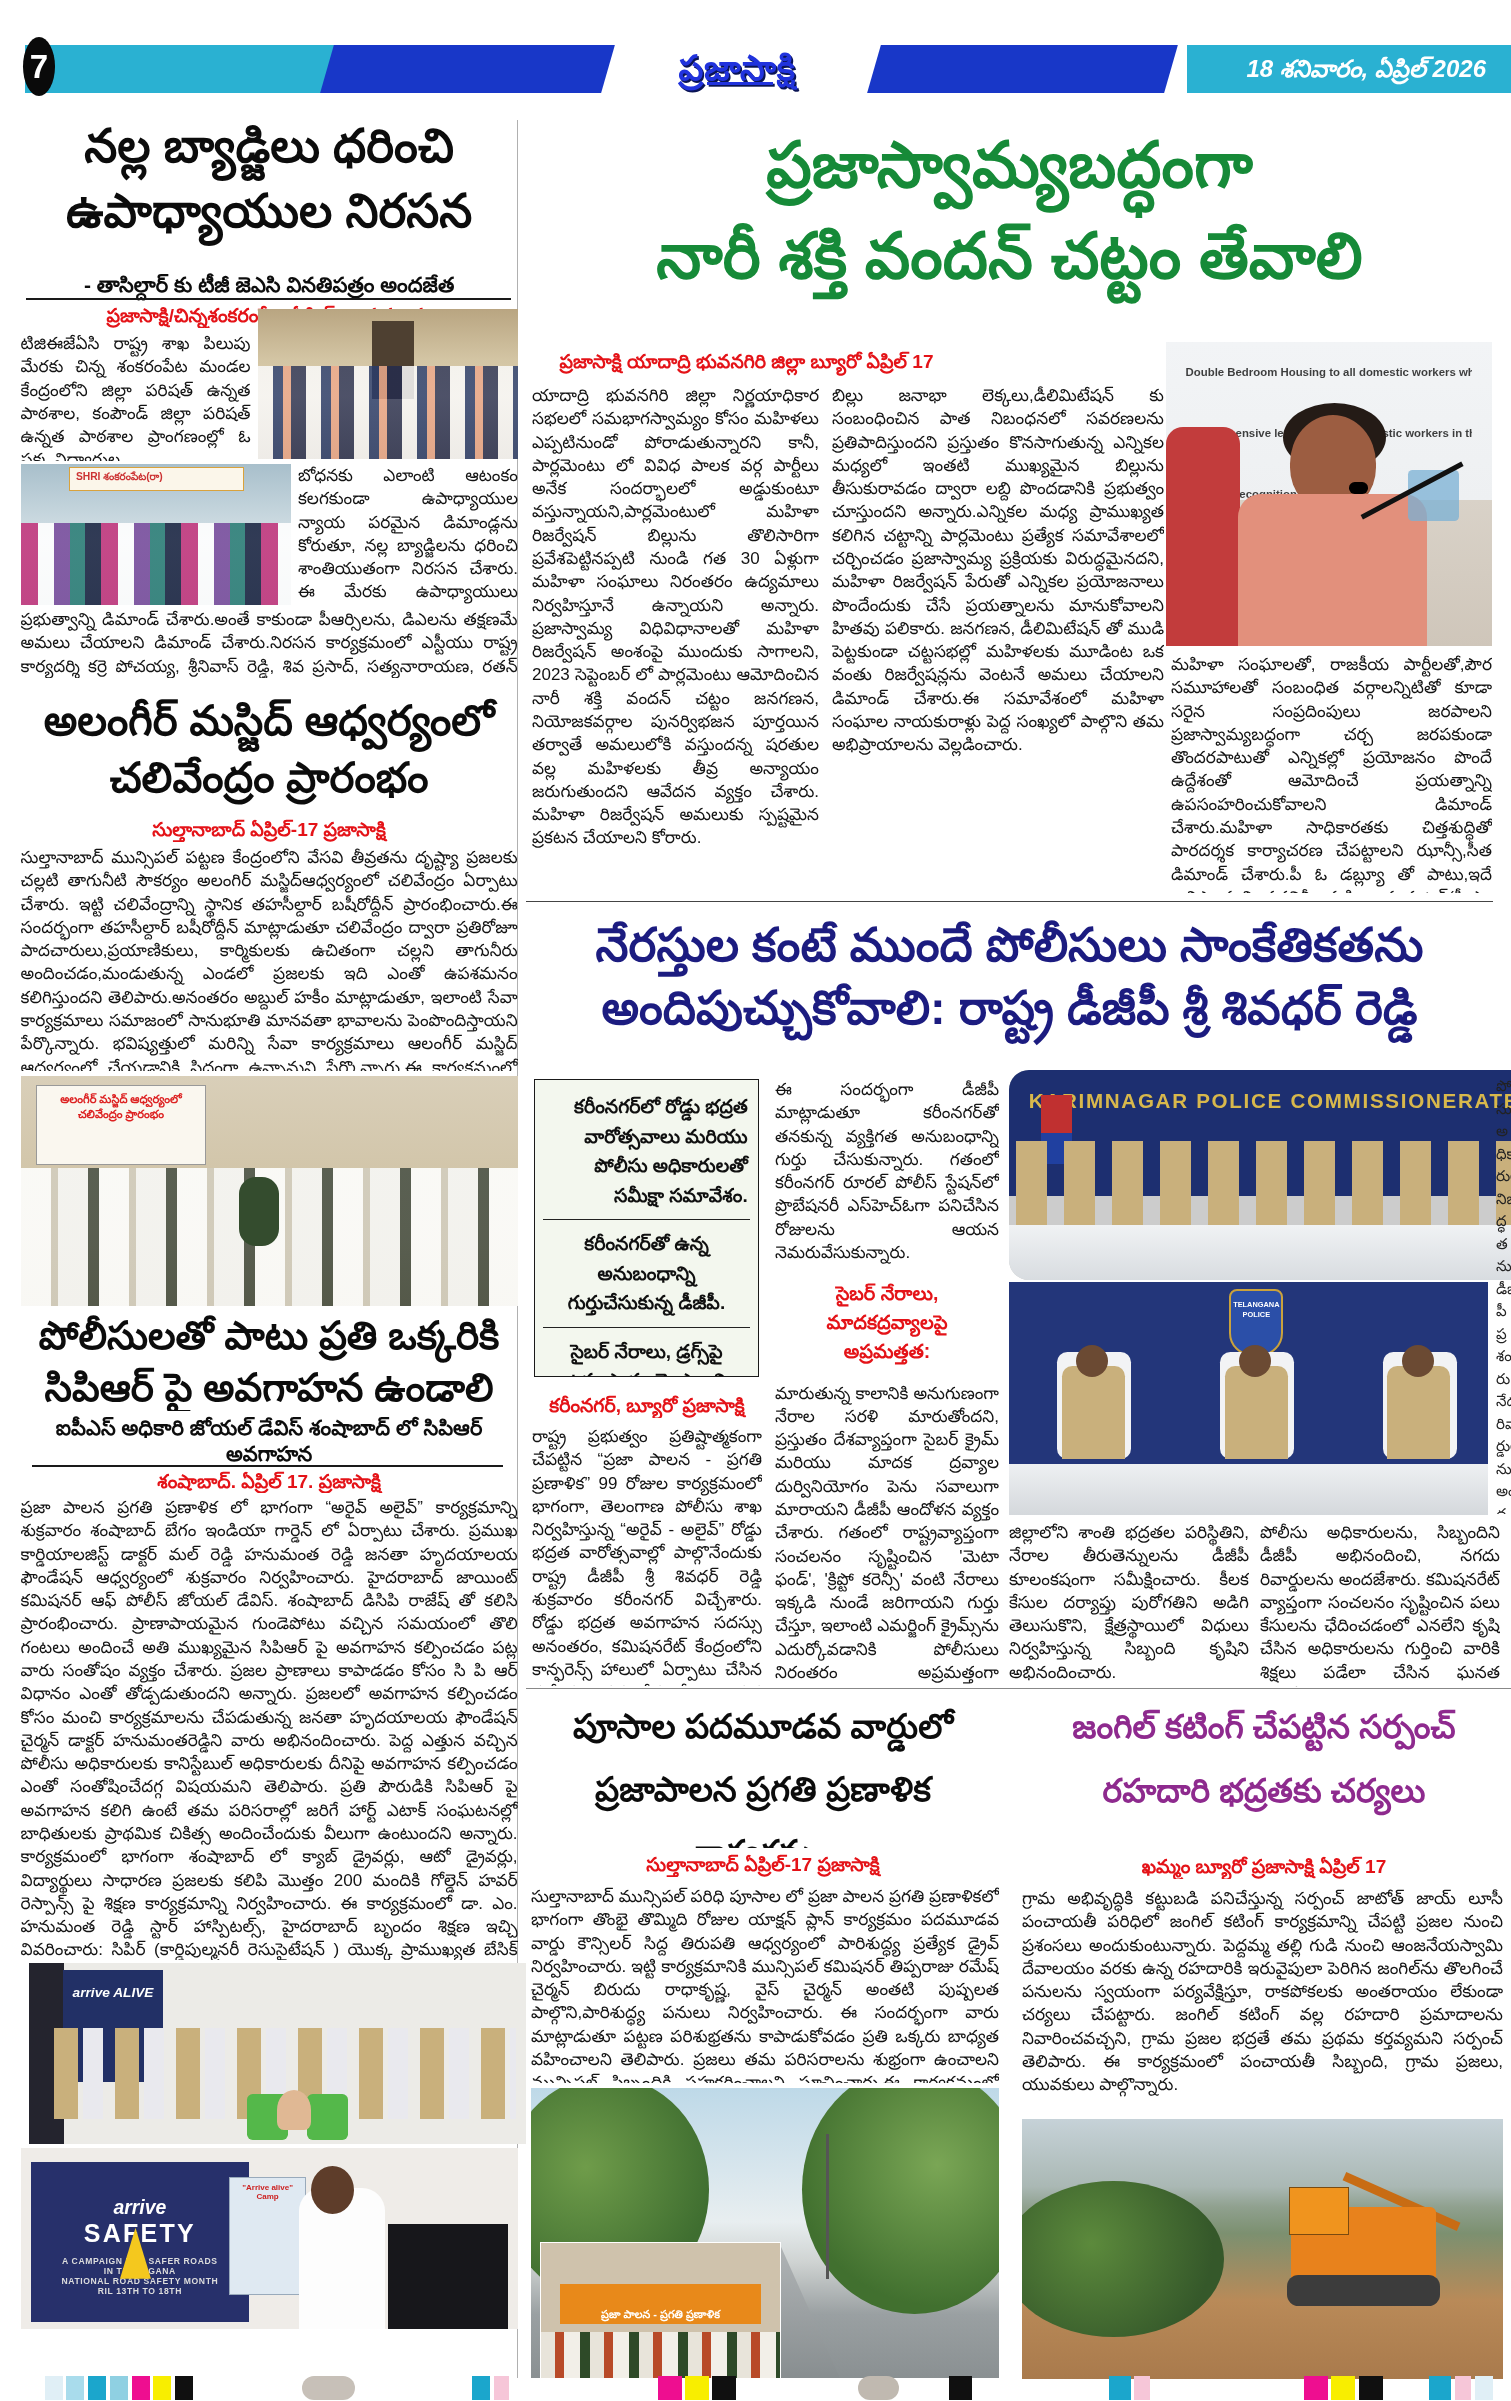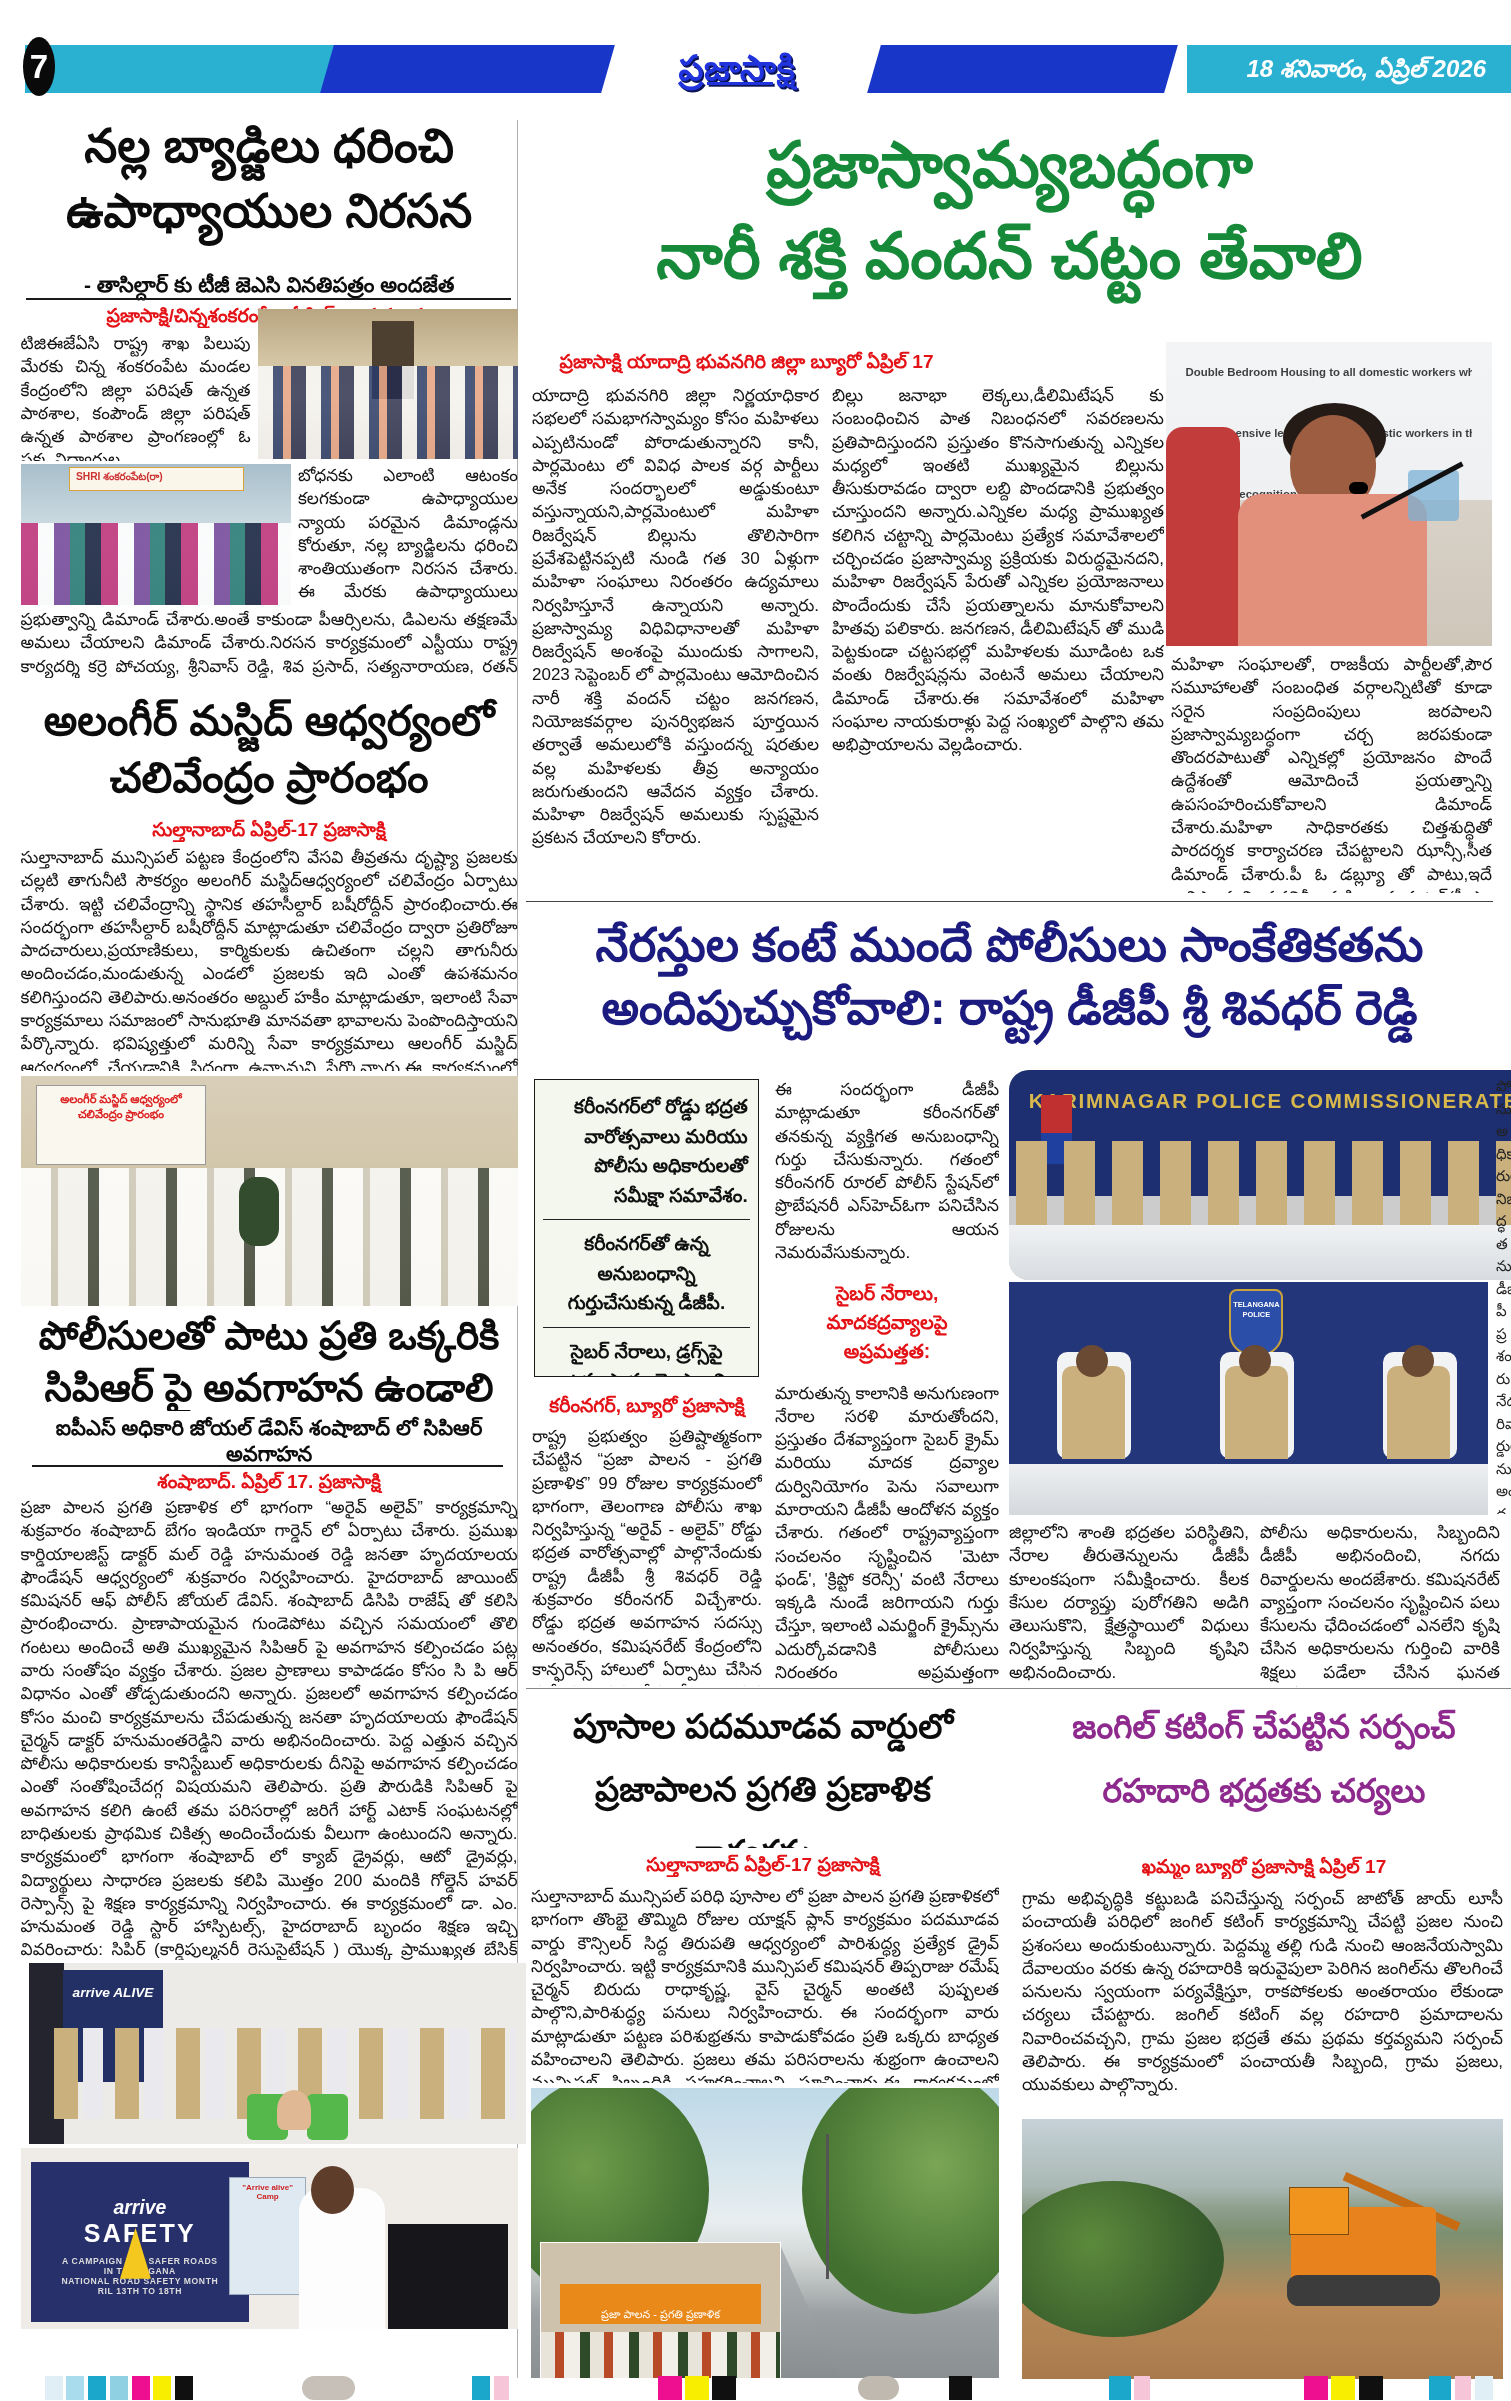--- a/index.html
+++ b/index.html
@@ -93,21 +93,21 @@
   #photo-cpr2 .pod{position:absolute;right:2%;bottom:0;width:24%;height:58%;background:#17171b;}
   #photo-cpr2 .poster{position:absolute;left:42%;top:16%;width:15%;height:64%;background:#dfe9f2;border:1.1px solid #9ab;}
   #photo-cpr2 .poster span{display:block;font-size:8px;font-weight:700;color:#c22;text-align:center;margin-top:4.6px;}
   #photo-pusala{background:linear-gradient(180deg,#bed9e8 0%,#e8eef0 46%,#cfd3d2 60%,#9aa0a2 78%,#8a9092 100%);}
   #photo-pusala .treeL{position:absolute;left:-6%;top:-4%;width:44%;height:78%;background:radial-gradient(circle at 40% 40%,#6f9c4a,#3f6e30 70%);border-radius:50%;}
   #photo-pusala .treeR{position:absolute;right:-6%;top:-8%;width:48%;height:86%;background:radial-gradient(circle at 60% 40%,#7aa655,#41702f 70%);border-radius:50%;}
   #photo-pusala .road{position:absolute;left:34%;bottom:0;width:32%;height:46%;background:linear-gradient(#b0b4b6,#888e90);clip-path:polygon(40% 0,60% 0,100% 100%,0 100%);}
   #photo-pusala .pole{position:absolute;left:63%;top:16%;width:3.4px;height:50%;background:#555;}
   #photo-pusala-inset{background:#cfc2ac;border:1.7px solid #fff;}
   #photo-pusala-inset .ban{position:absolute;left:8%;top:30%;width:84%;height:30%;background:#e8891a;display:flex;align-items:center;justify-content:center;}
-  #photo-pusala-inset .ban span{color:#fff;font-size:11px;font-weight:400;text-align:center;margin-top:24px;}
+  #photo-pusala-inset .ban span{color:#fff;font-size:11px;font-weight:700;text-align:center;margin-top:24px;}
   #photo-pusala-inset .crowd{position:absolute;left:0;bottom:0;width:100%;height:34%;
      background:repeating-linear-gradient(90deg,#e8e4da 0 13.7px,#b84a28 13.7px 23px,#f2efe8 23px 39px,#2e4a28 39px 49px);}
   #photo-khammam{background:linear-gradient(180deg,#c6d2d8 0%,#aab8b4 26%,#8fa08e 34%,#7c9070 44%,#b98a58 70%,#a97a4c 100%);}
   #photo-khammam .brush{position:absolute;left:-4%;top:24%;width:46%;height:60%;background:radial-gradient(circle at 40% 40%,#5c8a3c,#35582a 75%);border-radius:50%;}
   #photo-khammam .exc{position:absolute;right:14%;top:34%;width:30%;height:30%;background:#e8821c;border-radius:5.7px;}
   #photo-khammam .cab{position:absolute;right:32%;top:26%;width:12%;height:18%;background:#f0941e;border:1.7px solid #7a4a10;}
   #photo-khammam .arm{position:absolute;right:8%;top:30%;width:26%;height:9.1px;background:#c86c14;transform:rotate(24deg);}
   #photo-khammam .track{position:absolute;right:13%;top:60%;width:32%;height:12%;background:#3c3c3c;border-radius:11.4px;}
   
   .mark{position:absolute;top:0;height:24px;}

